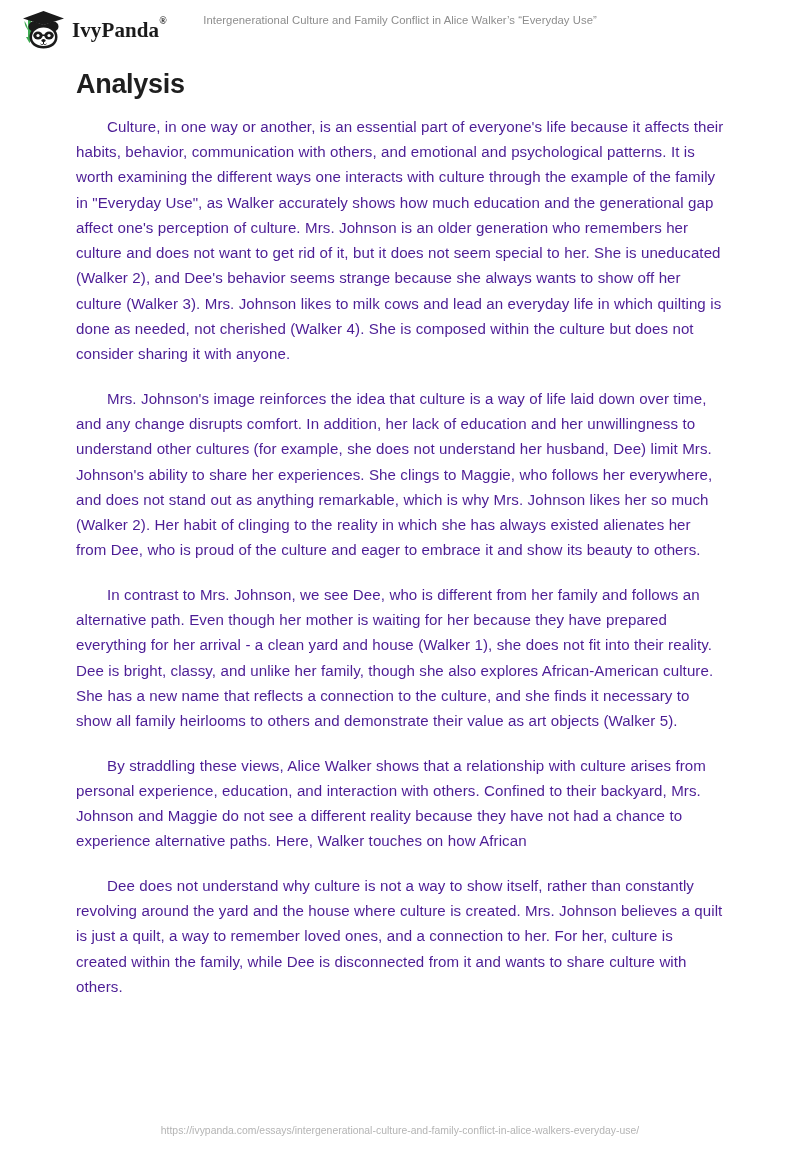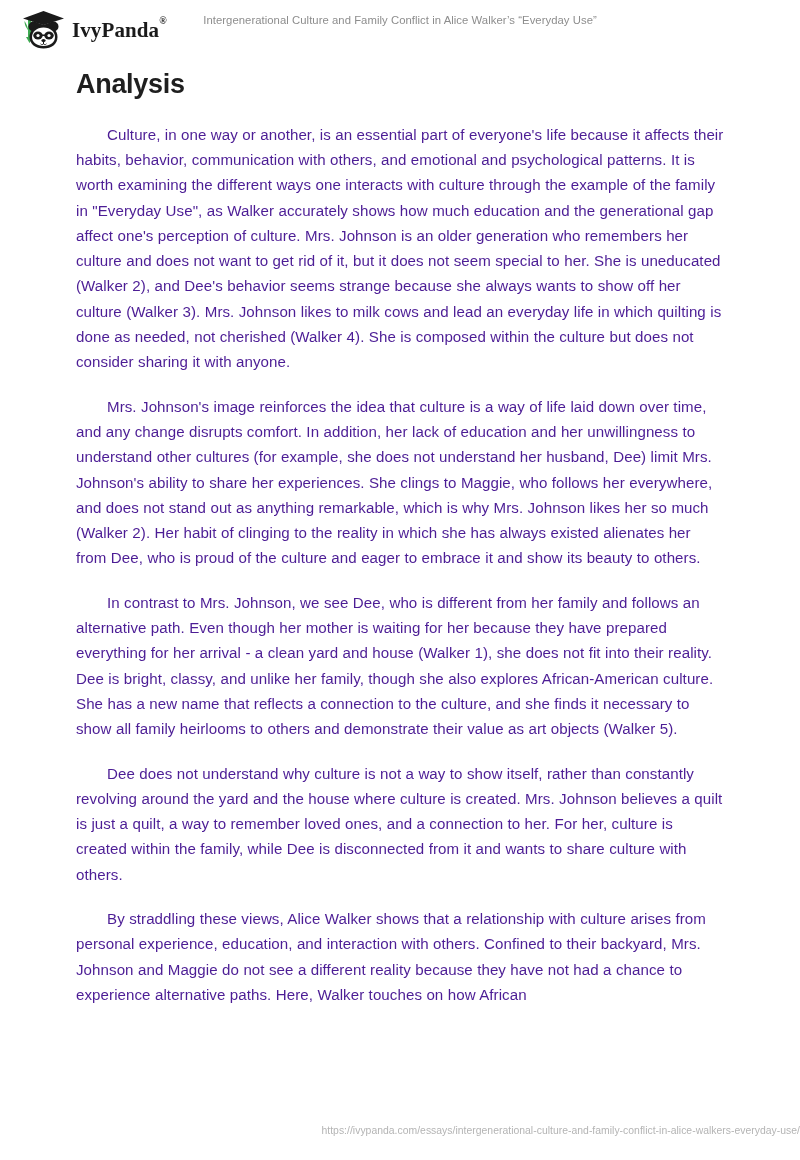--- a/index.html
+++ b/index.html
@@ -73,42 +73,42 @@
   #content {
     position: absolute;
     left: 76px;
     top: 70px;
     width: 648px;
   }
   #page-title {
     font-size: 27px;
     font-weight: bold;
     color: #1f1f1f;
-    margin: 0 0 22px 0;
+    margin: 0 0 14px 0;
     letter-spacing: -0.3px;
     line-height: 1.1;
   }
   .para {
     font-size: 15.1px;
     line-height: 25.3px;
     color: #4c1d95;
     margin: 0 0 19px 0;
     text-indent: 31px;
     letter-spacing: 0.005em;
     word-spacing: 0.1px;
   }
   .para:last-child { margin-bottom: 0; }
 
   
   #page-footer {
     position: absolute;
     left: 0;
     bottom: 22px;
     width: 800px;
-    text-align: right;
+    text-align: center;
   }
   #footer-url {
     font-size: 10.4px;
     color: #b4b4b4;
     letter-spacing: 0.02px;
     white-space: nowrap;
   }
 </style>
 </head>
 <body>
@@ -160,19 +160,19 @@
     <span id="brand-wordmark"><span>IvyPanda</span><span id="brand-reg">®</span></span>
   </div>
 </div>
 
 <div id="content">
   <h1 id="page-title">Analysis</h1>
 
   <p class="para">Culture, in one way or another, is an essential part of everyone's life because it affects their habits, behavior, communication with others, and emotional and psychological patterns. It is worth examining the different ways one interacts with culture through the example of the family in "Everyday Use", as Walker accurately shows how much education and the generational gap affect one's perception of culture. Mrs. Johnson is an older generation who remembers her culture and does not want to get rid of it, but it does not seem special to her. She is uneducated (Walker 2), and Dee's behavior seems strange because she always wants to show off her culture (Walker 3). Mrs. Johnson likes to milk cows and lead an everyday life in which quilting is done as needed, not cherished (Walker 4). She is composed within the culture but does not consider sharing it with anyone.</p>
   <p class="para">Mrs. Johnson's image reinforces the idea that culture is a way of life laid down over time, and any change disrupts comfort. In addition, her lack of education and her unwillingness to understand other cultures (for example, she does not understand her husband, Dee) limit Mrs. Johnson's ability to share her experiences. She clings to Maggie, who follows her everywhere, and does not stand out as anything remarkable, which is why Mrs. Johnson likes her so much (Walker 2). Her habit of clinging to the reality in which she has always existed alienates her from Dee, who is proud of the culture and eager to embrace it and show its beauty to others.</p>
   <p class="para">In contrast to Mrs. Johnson, we see Dee, who is different from her family and follows an alternative path. Even though her mother is waiting for her because they have prepared everything for her arrival - a clean yard and house (Walker 1), she does not fit into their reality. Dee is bright, classy, and unlike her family, though she also explores African-American culture. She has a new name that reflects a connection to the culture, and she finds it necessary to show all family heirlooms to others and demonstrate their value as art objects (Walker 5).</p>
+  <p class="para">By straddling these views, Alice Walker shows that a relationship with culture arises from personal experience, education, and interaction with others. Confined to their backyard, Mrs. Johnson and Maggie do not see a different reality because they have not had a chance to experience alternative paths. Here, Walker touches on how African</p>
   <p class="para">Dee does not understand why culture is not a way to show itself, rather than constantly revolving around the yard and the house where culture is created. Mrs. Johnson believes a quilt is just a quilt, a way to remember loved ones, and a connection to her. For her, culture is created within the family, while Dee is disconnected from it and wants to share culture with others.</p>
-  <p class="para">By straddling these views, Alice Walker shows that a relationship with culture arises from personal experience, education, and interaction with others. Confined to their backyard, Mrs. Johnson and Maggie do not see a different reality because they have not had a chance to experience alternative paths. Here, Walker touches on how African</p>
 </div>
 
 <div id="page-footer">
   <span id="footer-url">https://ivypanda.com/essays/intergenerational-culture-and-family-conflict-in-alice-walkers-everyday-use/</span>
 </div>
 
 </body></html>

